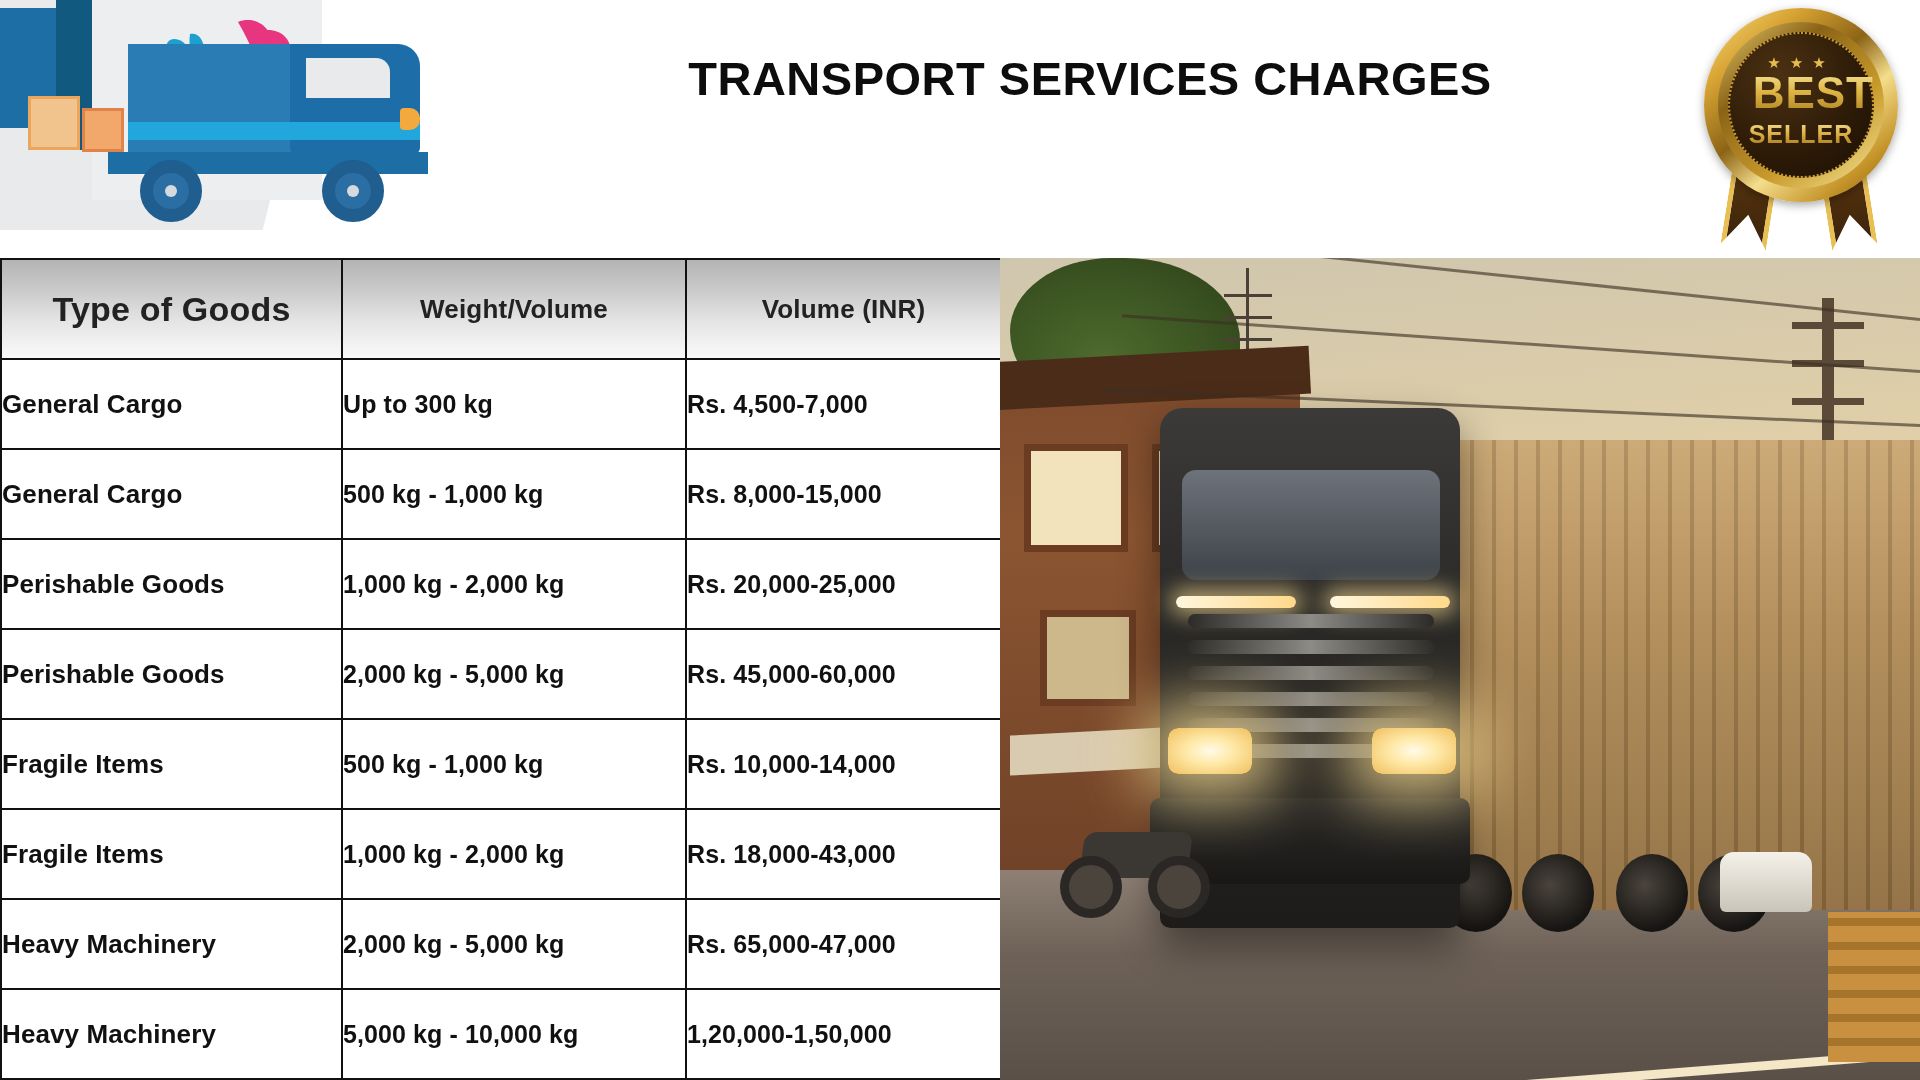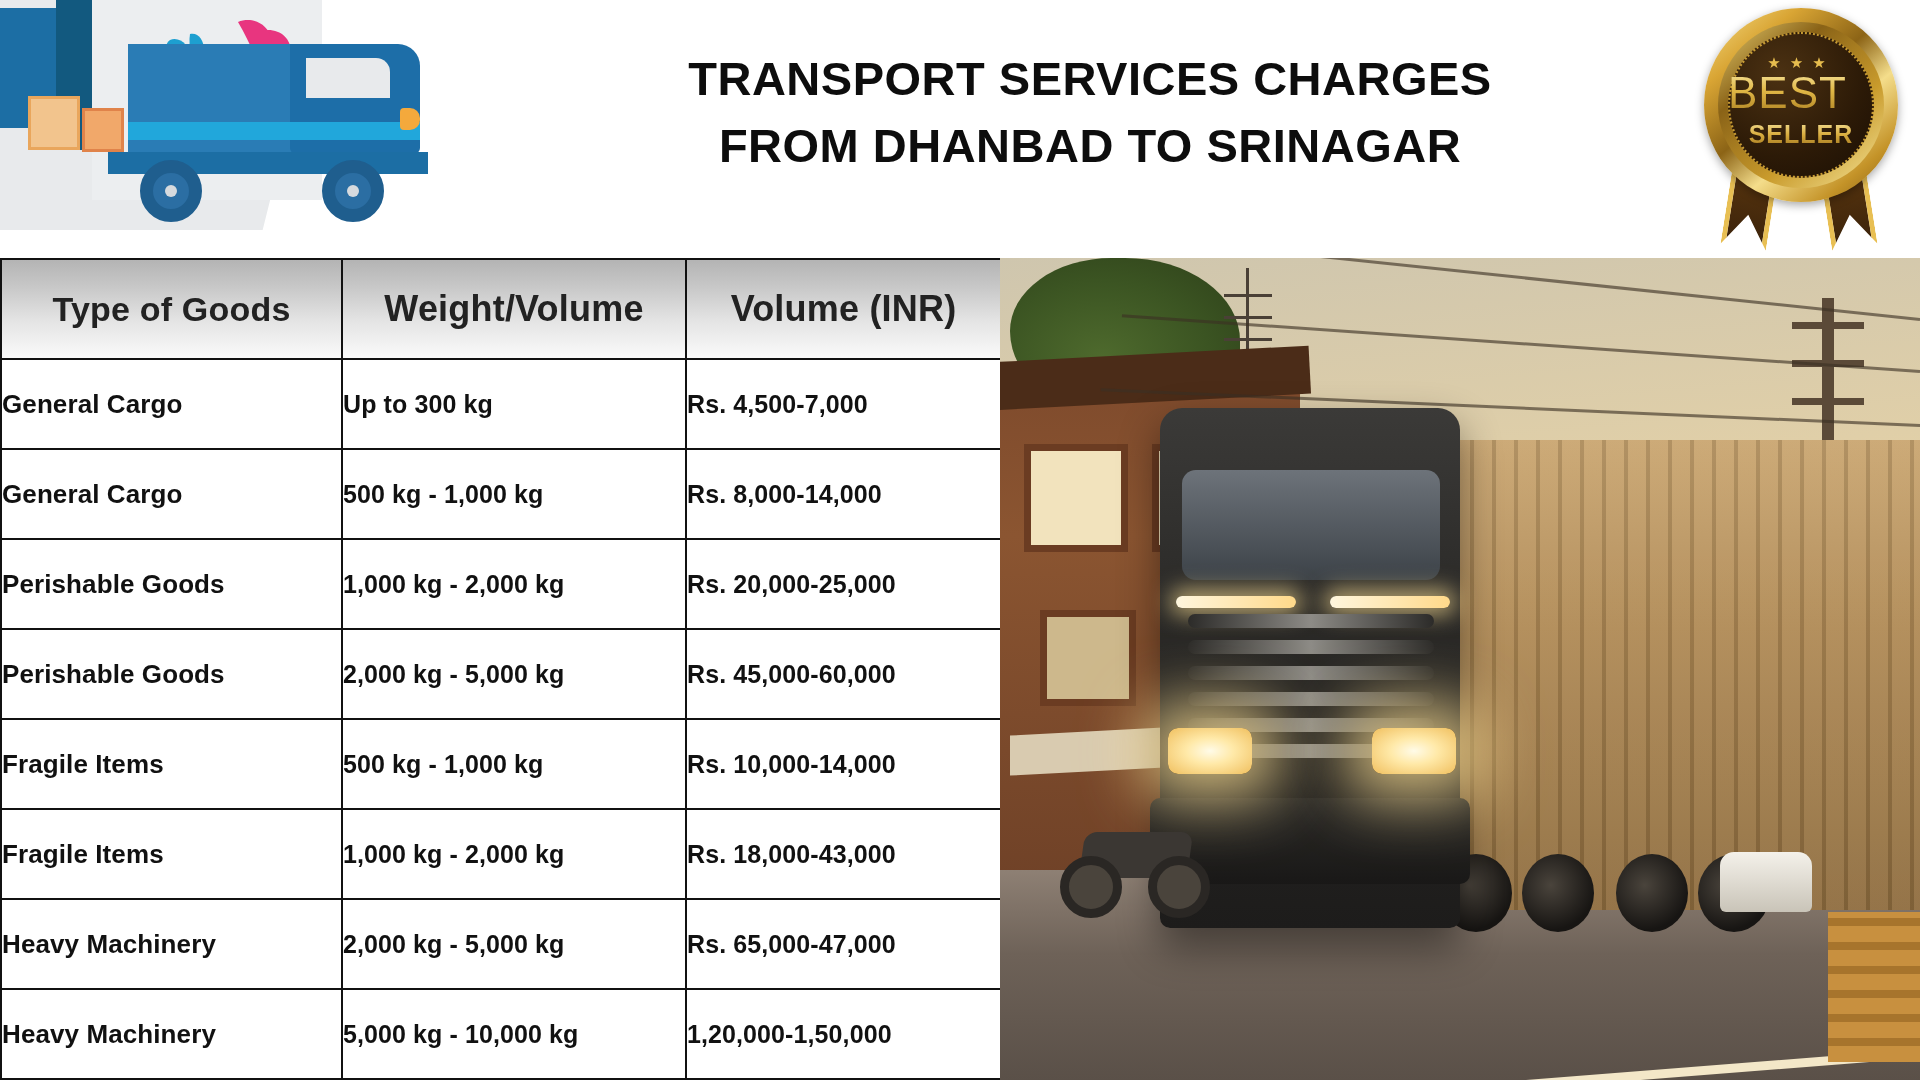--- a/index.html
+++ b/index.html
@@ -178,22 +178,22 @@
     width: 146px; height: 146px; border-radius: 50%;
     background: radial-gradient(circle at 35% 28%, #4b3112 0%, #2c1a07 60%, #1b0f04 100%);
     border: 2px dotted #c79b34;
   }
   .badge .stars {
     position: absolute; left: 38px; top: 52px; width: 146px;
     text-align: center; color: #e6bc4e; font-size: 15px; letter-spacing: 9px;
   }
   .badge .best {
     position: absolute; left: 38px; top: 66px; width: 146px;
-    text-align: left;
-    font-size: 44px; font-weight: 400; letter-spacing: 1px;
+    text-align: right;
+    font-size: 44px; font-weight: 700; letter-spacing: 1px;
     background: linear-gradient(180deg,#f9e9a6 0%,#e0b746 45%,#a87b1e 100%);
     -webkit-background-clip: text; background-clip: text; color: transparent;
   }
   .badge .seller {
     position: absolute; left: 38px; top: 118px; width: 146px;
     text-align: center;
     font-size: 25px; font-weight: 700; letter-spacing: 1px;
     background: linear-gradient(180deg,#f6e5a0 0%,#d9ad3f 50%,#9c711b 100%);
     -webkit-background-clip: text; background-clip: text; color: transparent;
   }
@@ -216,21 +216,21 @@
     vertical-align: middle;
     color: #111111;
   }
   table.charges col.c1 { width: 341px; }
   table.charges col.c2 { width: 344px; }
   table.charges col.c3 { width: 315px; }
 
   table.charges thead th {
     height: 100px;
     background: linear-gradient(180deg,#b4b4b4 0%,#c8c8c8 28%,#e4e4e4 62%,#fafafa 100%);
-    font-size: 36px;
+    font-size: 26px;
     font-weight: 800;
     color: #222222;
     letter-spacing: .2px;
   }
   table.charges thead th.h1 { font-size: 34px; }
 
   table.charges tbody td {
     height: 90px;
     background: #ffffff;
     font-size: 25px;
@@ -416,21 +416,20 @@
       <div class="tk-window"></div>
       <div class="tk-lightbar"></div>
       <div class="tk-headlamp"></div>
       <div class="tk-chassis"></div>
       <div class="tk-wheel w1"></div>
       <div class="tk-wheel w2"></div>
     </div>
 
     <div class="title-wrap">
       <div class="title-line">TRANSPORT SERVICES CHARGES</div>
-      <div class="title-line">FROM DHANBAD TO SRINAGAR</div>
     </div>
 
     <div class="badge">
       <div class="ribbon">
         <i class="l"></i>
         <i class="r"></i>
       </div>
       <div class="disc-outer"></div>
       <div class="disc-mid"></div>
       <div class="disc-inner"></div>
@@ -457,21 +456,21 @@
       </thead>
       <tbody>
         <tr>
           <td class="goods">General Cargo</td>
           <td>Up to 300 kg</td>
           <td>Rs. 4,500-7,000</td>
         </tr>
         <tr>
           <td class="goods">General Cargo</td>
           <td>500 kg - 1,000 kg</td>
-          <td>Rs. 8,000-14,000</td>
+          <td>Rs. 8,000-15,000</td>
         </tr>
         <tr>
           <td class="goods">Perishable Goods</td>
           <td>1,000 kg - 2,000 kg</td>
           <td>Rs. 20,000-25,000</td>
         </tr>
         <tr>
           <td class="goods">Perishable Goods</td>
           <td>2,000 kg - 5,000 kg</td>
           <td>Rs.  45,000-60,000</td>

